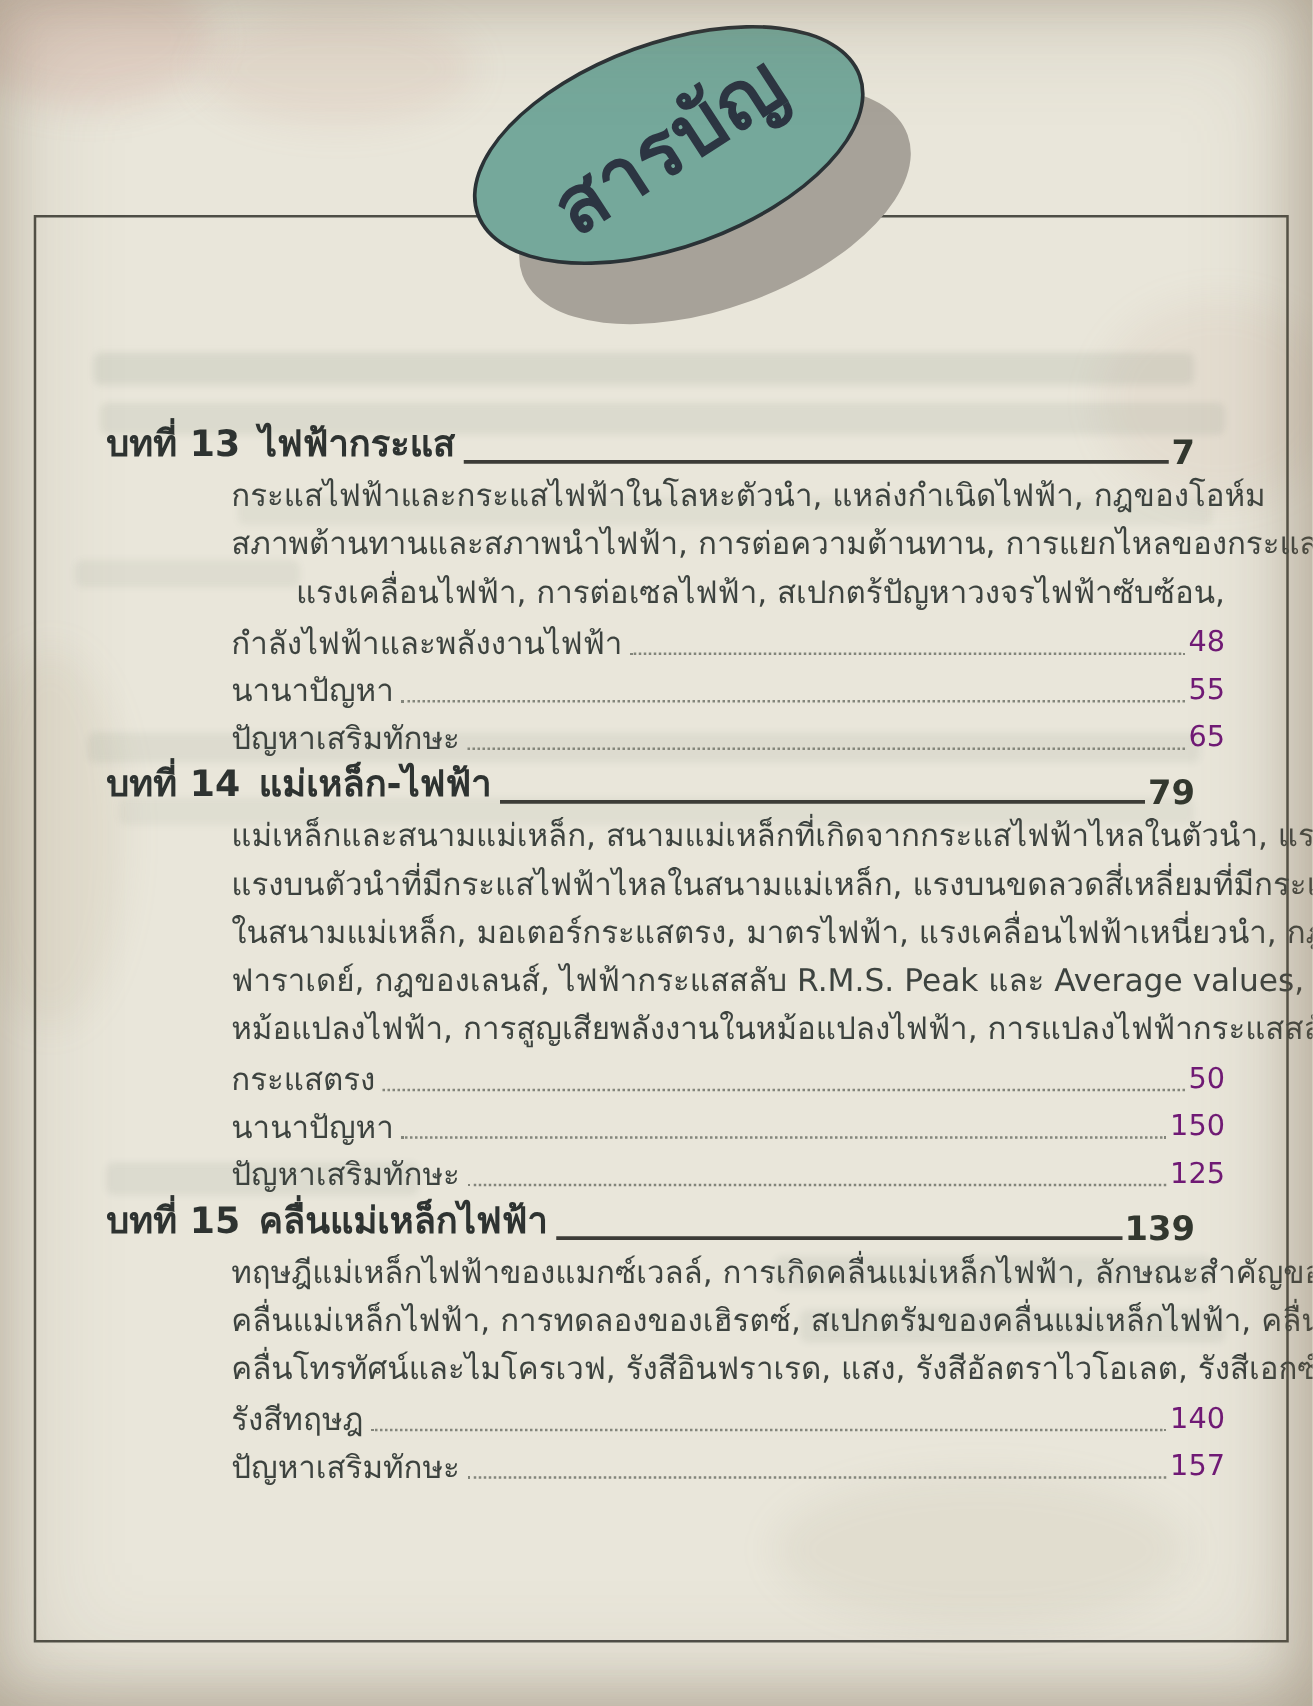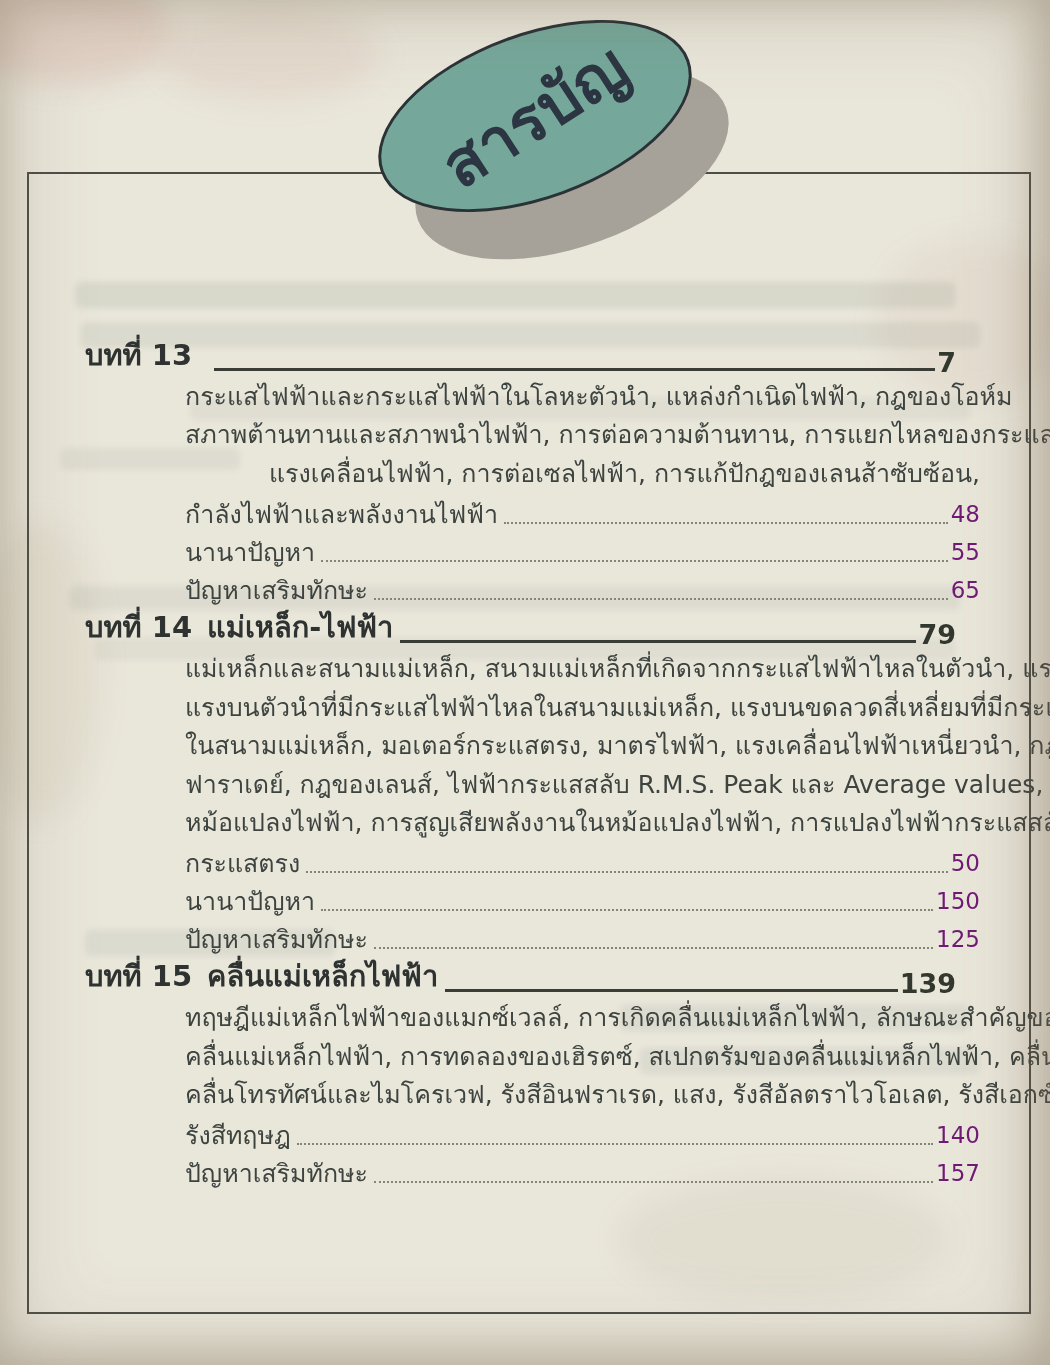--- a/index.html
+++ b/index.html
@@ -92,27 +92,28 @@
 <div class="badge-shadow"></div>
 <div class="badge-oval">
   <span class="badge-text">สารบัญ</span>
 </div>
 
 <div class="toc">
 
   <section>
     <div class="chapter-row">
       <span class="ch-no">บทที่ 13</span>
+      <span class="ch-title">ไฟฟ้ากระแส</span>
       <span class="ch-rule"></span>
       <span class="ch-page">7</span>
     </div>
     <div class="desc">
       <div class="desc-line">กระแสไฟฟ้าและกระแสไฟฟ้าในโลหะตัวนำ, แหล่งกำเนิดไฟฟ้า, กฎของโอห์ม</div>
       <div class="desc-line">สภาพต้านทานและสภาพนำไฟฟ้า, การต่อความต้านทาน, การแยกไหลของกระแสไฟฟ้า,</div>
-      <div class="desc-line">แรงเคลื่อนไฟฟ้า, การต่อเซลไฟฟ้า, การแก้ปักฎของเลนส้าซับซ้อน,</div>
+      <div class="desc-line">แรงเคลื่อนไฟฟ้า, การต่อเซลไฟฟ้า, สเปกตร้ปัญหาวงจรไฟฟ้าซับซ้อน,</div>
       <div class="entry-row">
         <span class="entry-label">กำลังไฟฟ้าและพลังงานไฟฟ้า</span>
         <span class="dots"></span>
         <span class="entry-page">48</span>
       </div>
       <div class="entry-row">
         <span class="entry-label">นานาปัญหา</span>
         <span class="dots"></span>
         <span class="entry-page">55</span>
       </div>

